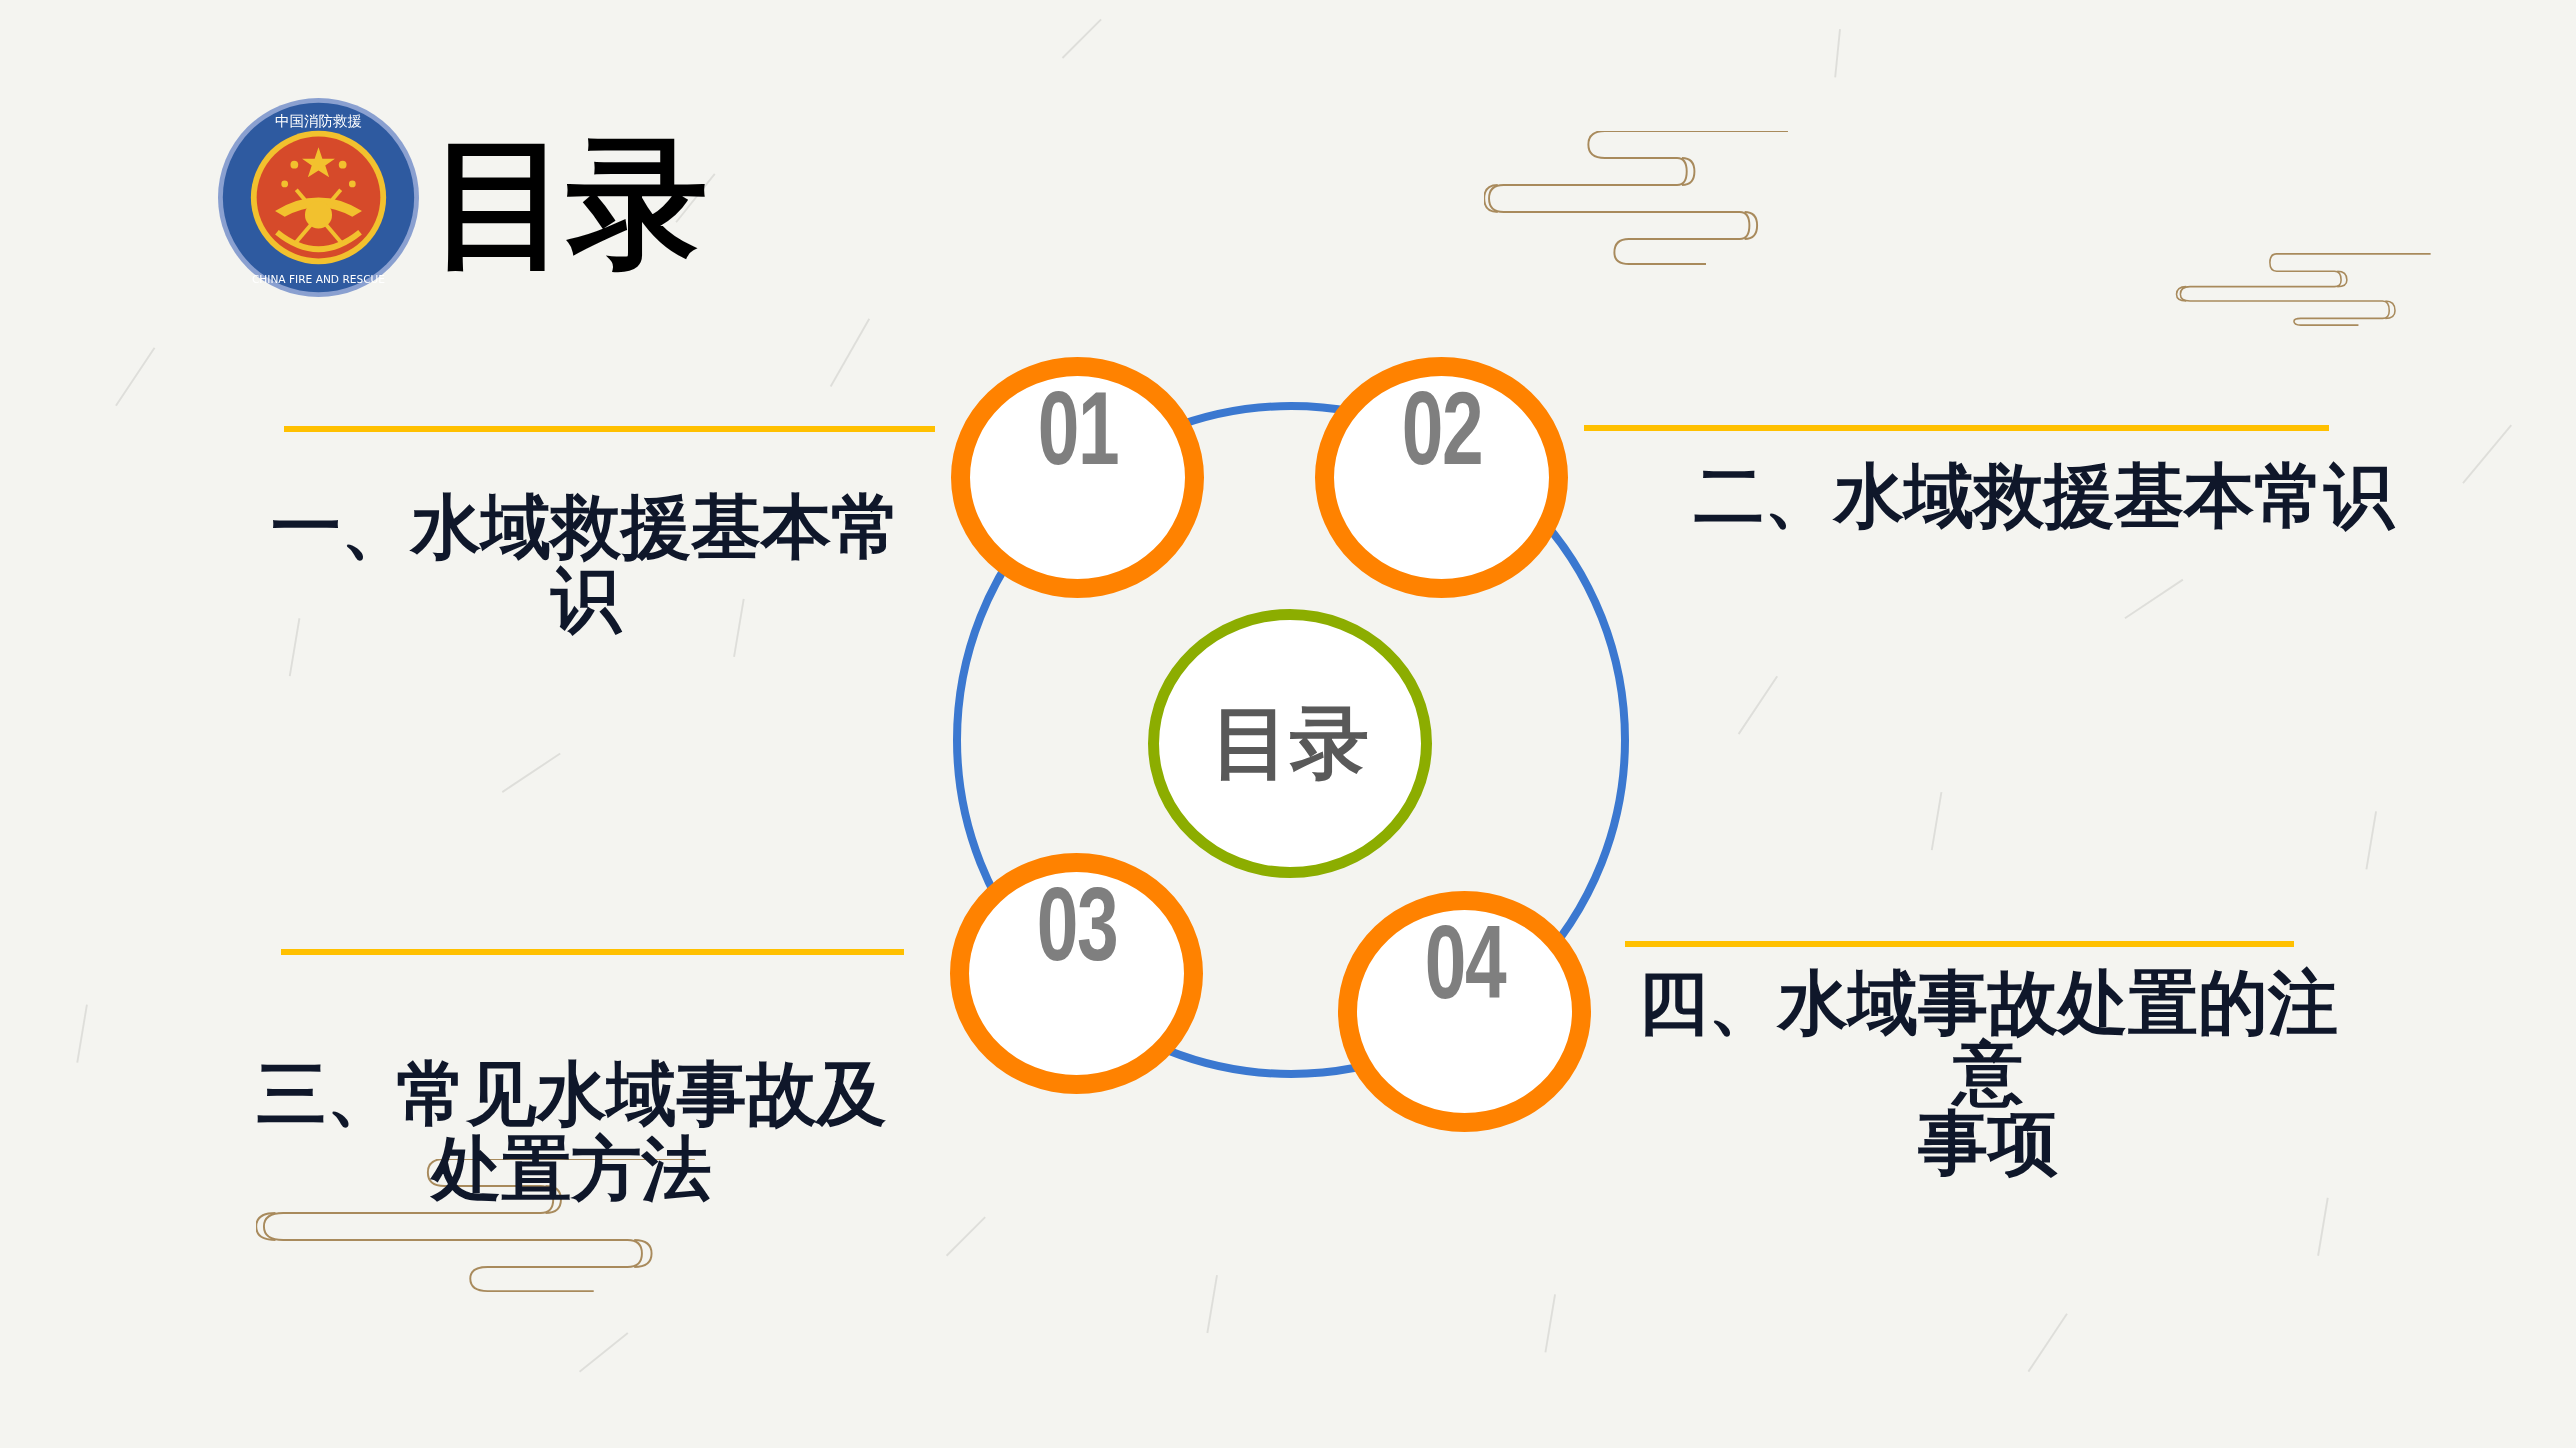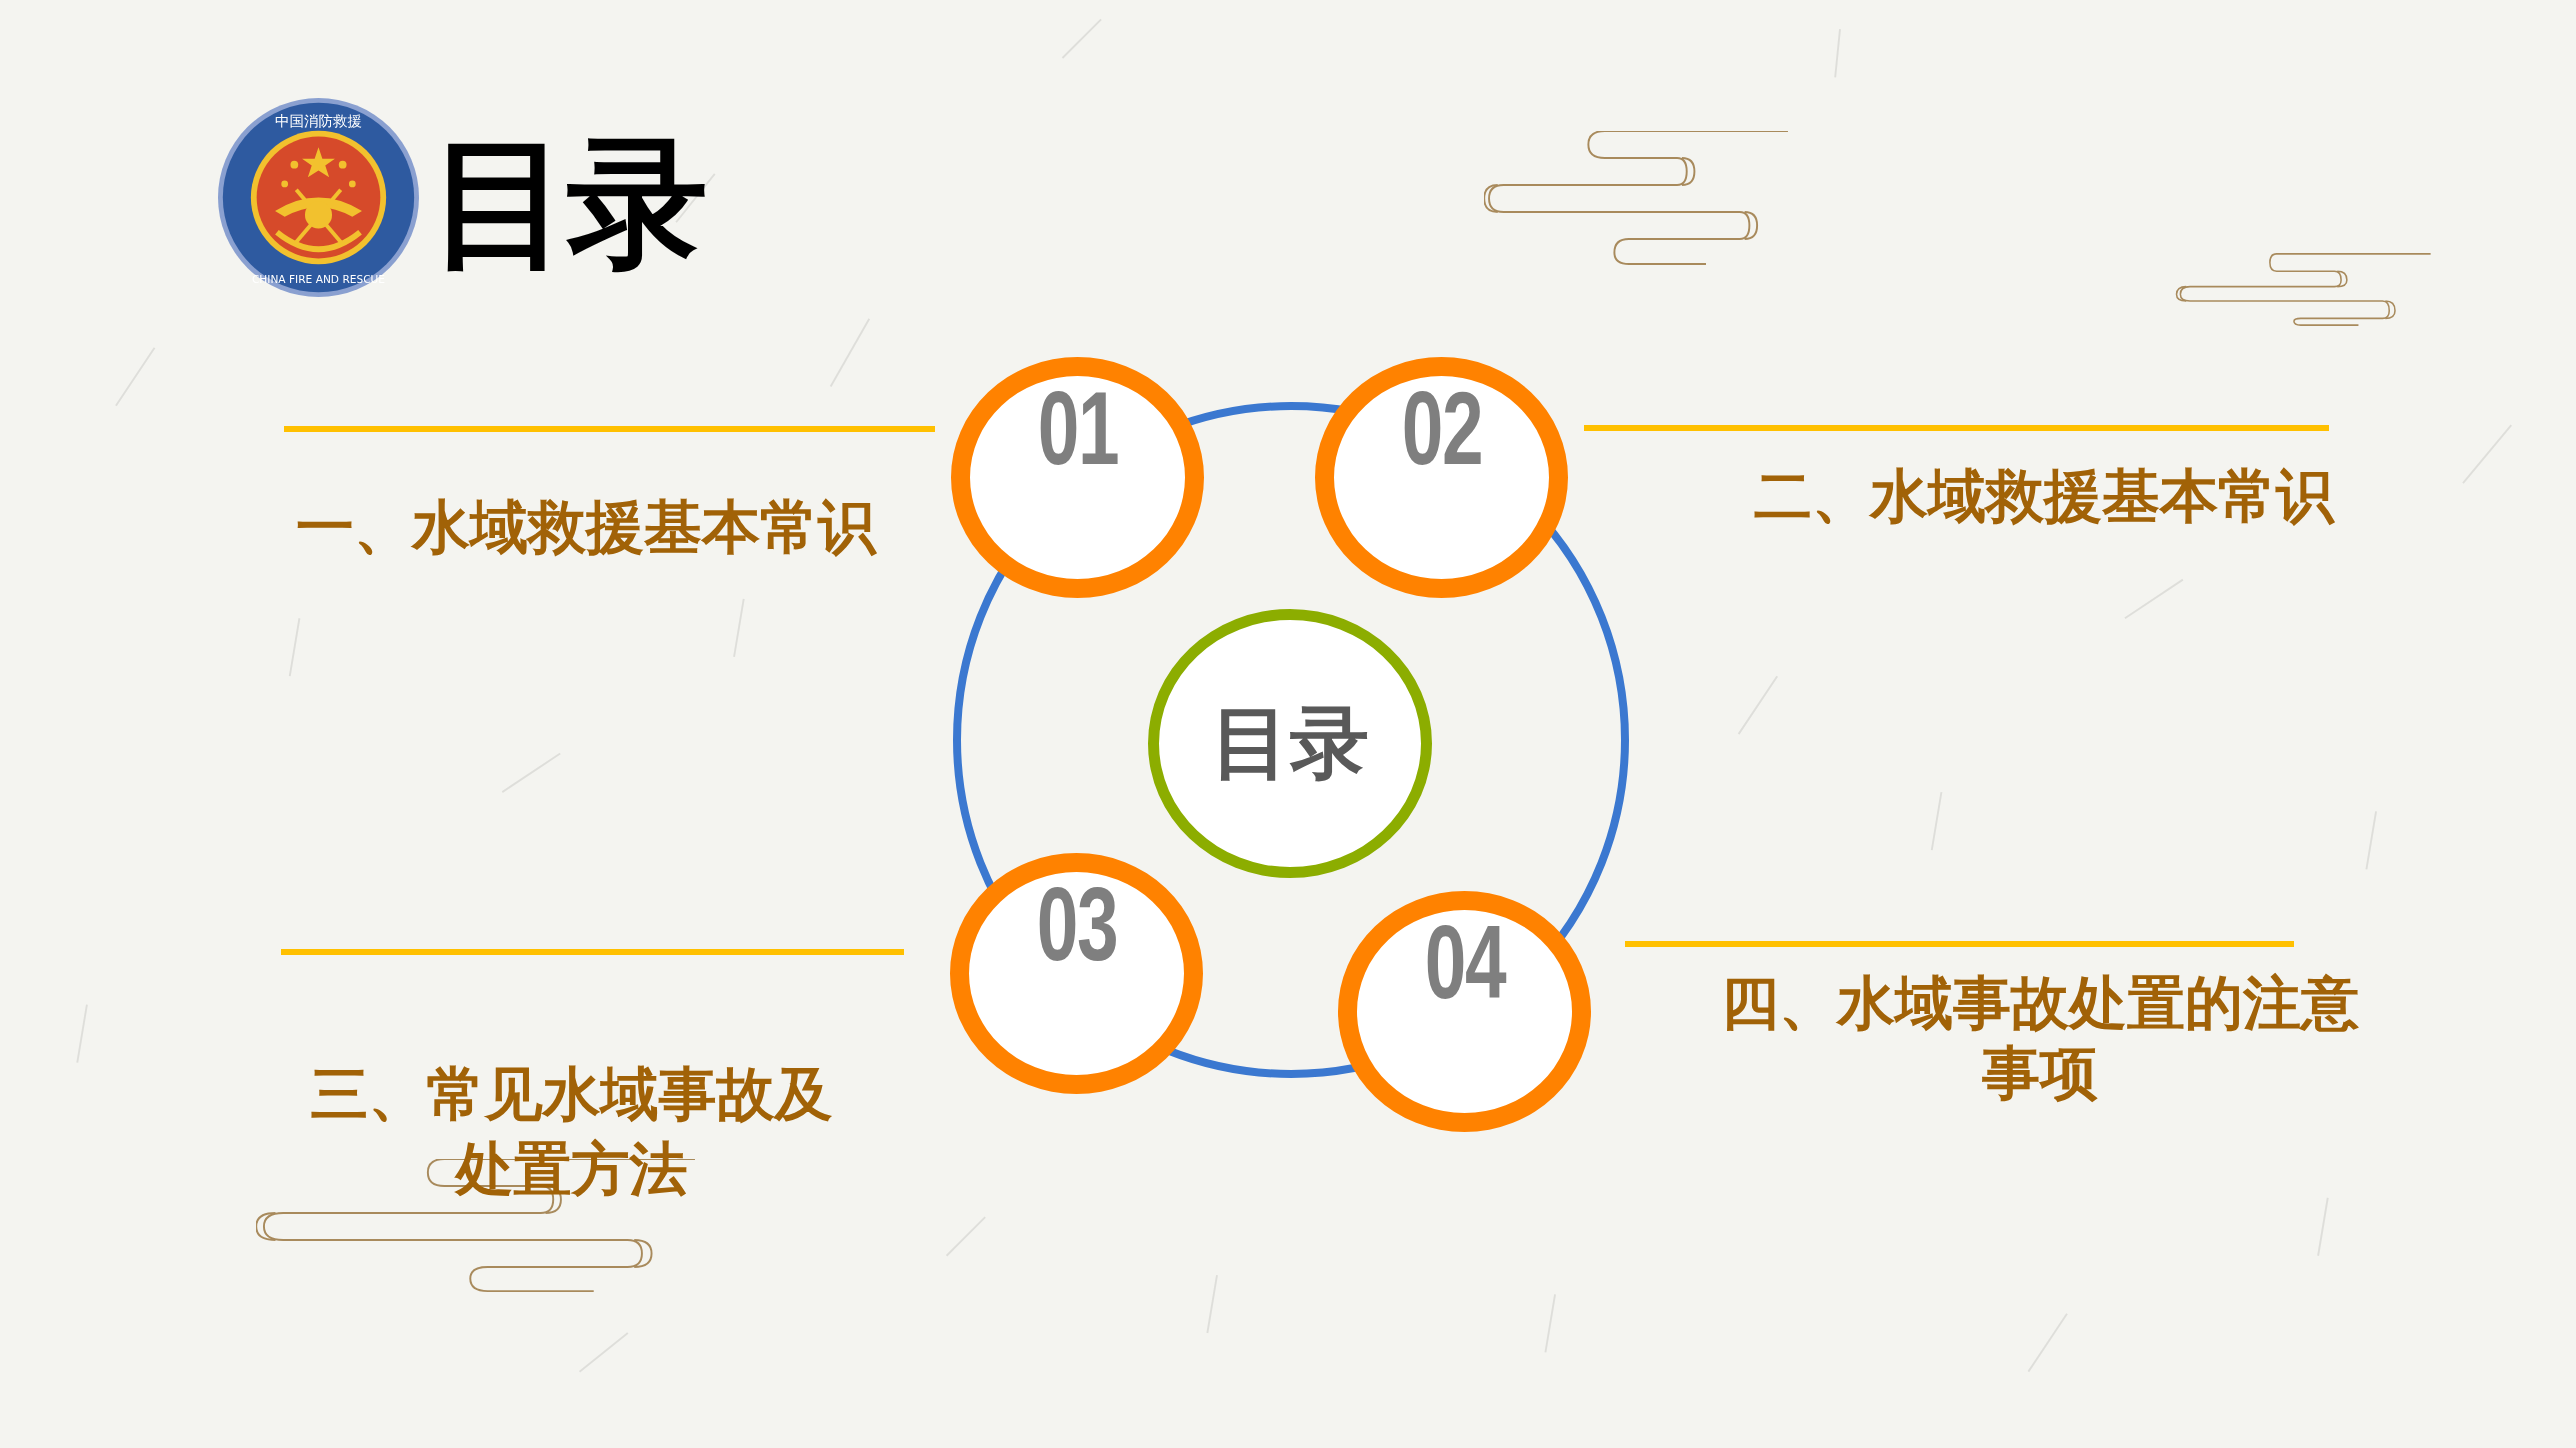--- a/index.html
+++ b/index.html
@@ -10,21 +10,21 @@
   }
   .texture { position: absolute; inset: 0; pointer-events: none; }
   .abs { position: absolute; }
   .logo { left: 217px; top: 97px; width: 203px; height: 201px; }
   .title {
     left: 430px; top: 116px; font-size: 141px; font-weight: bold; color: #000;
     line-height: 174px; letter-spacing: -3.9px;
   }
   .yline { height: 5.8px; background: #ffc000; }
   .item-text {
-    font-weight: bold; color: #a16207; font-size: 58px; line-height: 73px;
+    font-weight: bold; color: #0f172a; font-size: 70px; line-height: 73px;
     text-align: center; white-space: pre-line;
   }
   .ring {
     left: 953px; top: 402px; width: 676px; height: 676px; border-radius: 50%;
     border: 8.7px solid #3b78d0; box-sizing: border-box;
   }
   .num-circle {
     width: 253px; height: 241px; border-radius: 50%; background: #fff;
     border: 19.3px solid #ff8200; box-sizing: border-box;
     display: flex; justify-content: center;
@@ -118,21 +118,21 @@
 
 <div class="abs yline" style="left:284px;top:426px;width:651px"></div>
 <div class="abs yline" style="left:1584px;top:425px;width:745px"></div>
 <div class="abs yline" style="left:281px;top:949px;width:623px"></div>
 <div class="abs yline" style="left:1625px;top:941px;width:669px"></div>
 
 <div class="abs item-text" style="left:253px;top:491px;width:666px">一、水域救援基本常识</div>
 <div class="abs item-text" style="left:1681px;top:460px;width:726px">二、水域救援基本常识</div>
 <div class="abs item-text" style="left:253px;top:1057px;width:637px;line-height:75px">三、常见水域事故及
 处置方法</div>
-<div class="abs item-text" style="left:1677px;top:968px;width:726px;line-height:70px">四、水域事故处置的注意
+<div class="abs item-text" style="left:1625px;top:968px;width:726px;line-height:70px">四、水域事故处置的注意
 事项</div>
 
 <div class="abs ring"></div>
 
 <div class="abs num-circle" style="left:951px;top:357px">
   <span class="num">01</span>
 </div>
 <div class="abs num-circle" style="left:1315px;top:357px">
   <span class="num">02</span>
 </div>

